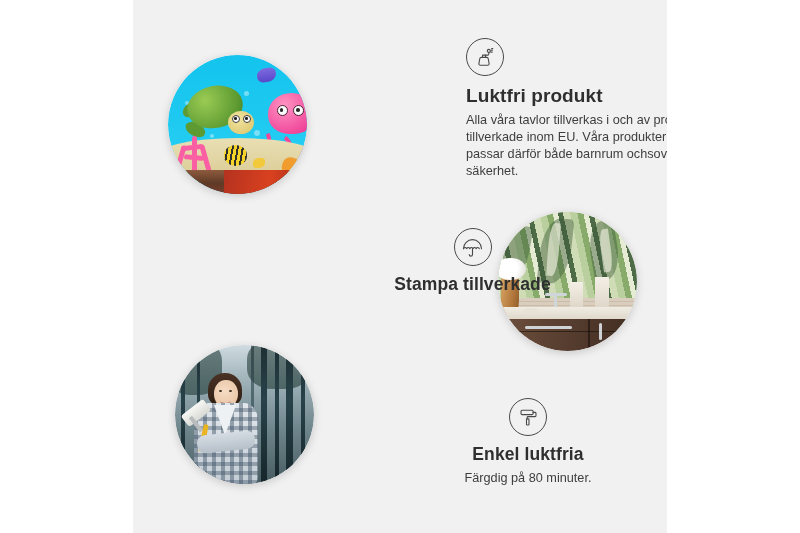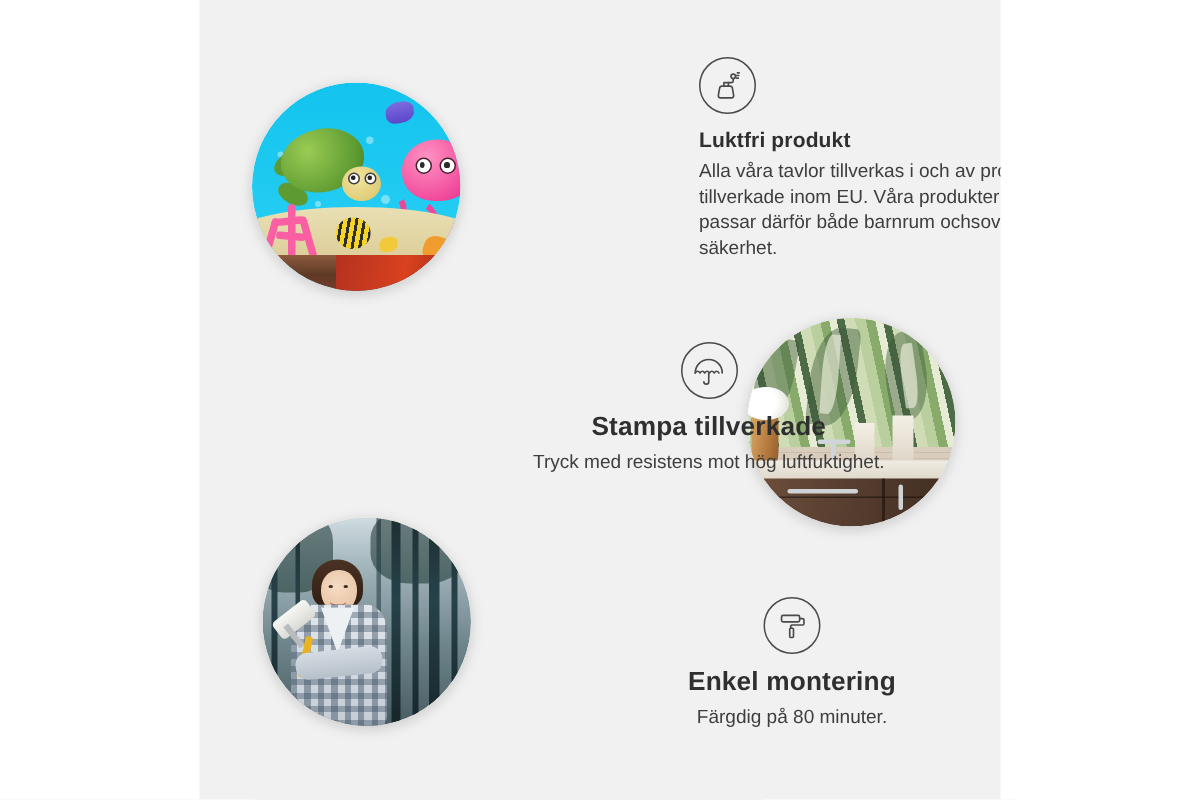--- a/index.html
+++ b/index.html
@@ -287,21 +287,21 @@
   }
   .feat-body {
     font-size: 12.7px;
     line-height: 17px;
     color: #3e3e3e;
     margin: 0;
   }
 
   
   #feature-odorless { left: 333px; top: 38px; width: 290px; }
-  #feature-odorless .feat-title { font-size: 14px; }
+  #feature-odorless .feat-title { font-size: 19px; }
 
   
   #feature-waterproof {
     left: 212px; top: 228px; width: 255px;
     text-align: center;
   }
   #feature-waterproof .feat-icon { margin: 0 auto 0 auto; }
   #feature-waterproof .feat-title { font-size: 17.5px; margin-top: 8px; }
 
   
@@ -436,29 +436,28 @@
 
     <div class="feature" id="feature-waterproof">
       <div class="feat-icon">
         <svg class="icon-svg" width="23" height="23" viewBox="0 0 24 24" fill="none" stroke="#4a4a4a" stroke-width="1.15" stroke-linecap="round" stroke-linejoin="round">
           <path d="M2.6 13.2a9.4 9.4 0 0 1 18.8 0"></path>
           <path d="M2.6 13.2c1.1-1.6 2.2-1.6 3.3 0 1.1-1.6 2.2-1.6 3.3 0 1.1-1.6 2.2-1.6 3.3 0 1.1-1.6 2.2-1.6 3.3 0 1.1-1.6 2.2-1.6 3.3 0"></path>
           <path d="M12 13.2v6.1a1.7 1.7 0 0 1-3.4 0"></path>
         </svg>
       </div>
       <div class="feat-title">Stampa tillverkade</div>
-      <p class="feat-body">Tryck med resistens mot hög luftfuktighet.</p>
     </div>
 
     <div class="feature" id="feature-easy">
       <div class="feat-icon">
         <svg class="icon-svg" width="23" height="23" viewBox="0 0 24 24" fill="none" stroke="#4a4a4a" stroke-width="1.15" stroke-linecap="round" stroke-linejoin="round">
           <rect x="4.2" y="4.4" width="12.6" height="4.6" rx="1.1"></rect>
           <path d="M16.8 6.7h2.1c.5 0 .9.4.9.9v2.6c0 .5-.4.9-.9.9h-7.4c-.5 0-.9.4-.9.9v1.4"></path>
           <rect x="9.9" y="13.4" width="2.6" height="6.4" rx="0.6"></rect>
         </svg>
       </div>
-      <div class="feat-title">Enkel montering</div>
+      <div class="feat-title">Enkel luktfria</div>
       <p class="feat-body">Färgdig på 80 minuter.</p>
     </div>
 
   </div>
 </div>
 
 </body></html>

